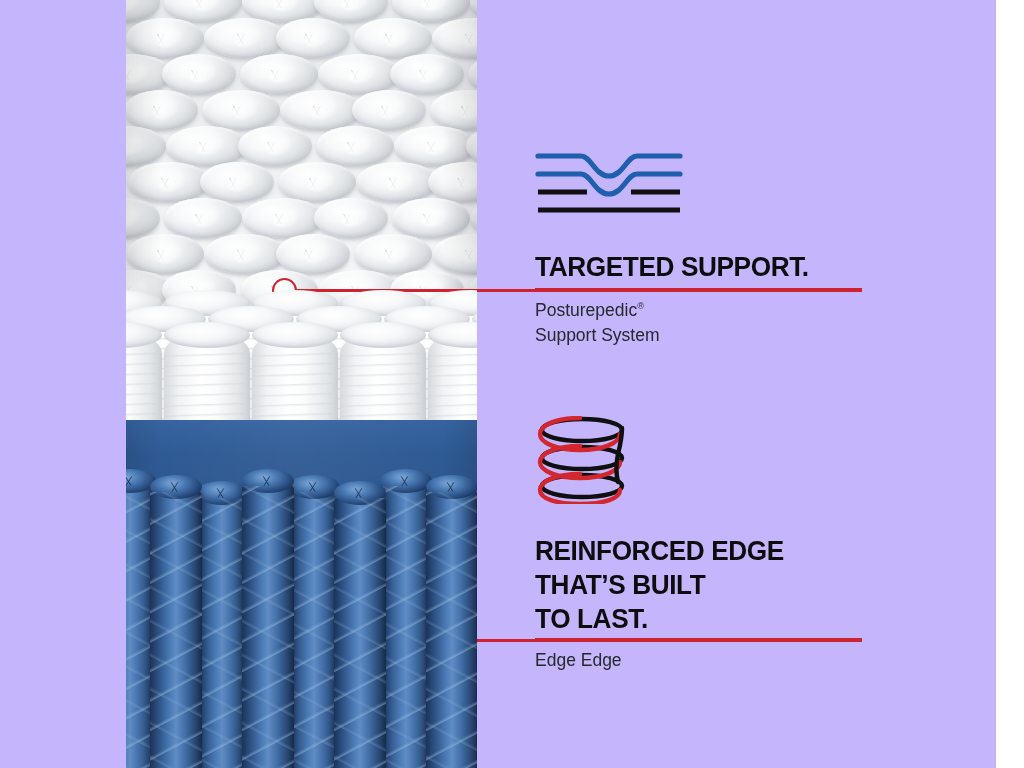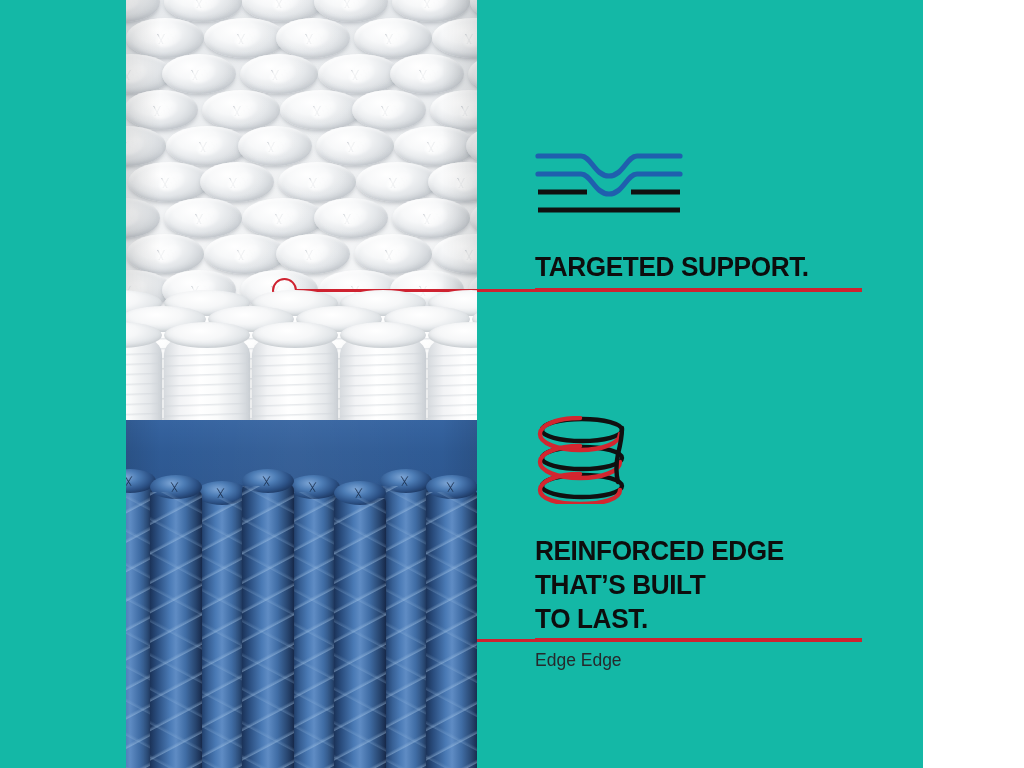--- a/index.html
+++ b/index.html
@@ -12,23 +12,23 @@
     height: 768px;
     overflow: hidden;
     font-family: "Liberation Sans", sans-serif;
     position: relative;
   }
 
   
   #canvas {
     position: absolute;
     left: 0; top: 0;
-    width: 923px;
+    width: 996px;
     height: 768px;
-    background: #14b8a6;
+    background: #c4b5fd;
   }
 
   
   #photo-panel {
     position: absolute;
     left: 126px;
     top: 0;
     width: 351px;
     height: 768px;
     overflow: hidden;
@@ -462,20 +462,21 @@
       <line x1="96" y1="46" x2="145" y2="46" stroke="#101010" stroke-width="5.2" stroke-linecap="butt"></line>
 
       <line x1="3" y1="64" x2="145" y2="64" stroke="#101010" stroke-width="5.2" stroke-linecap="butt"></line>
     </svg>
   </div>
 
   <h2 class="feature-title" style="top:250px;">TARGETED SUPPORT.</h2>
 
   <div class="feature-rule" style="top:288px; width:327px;"></div>
 
+  <p class="feature-sub" style="top:298px;"><span>Posturepedic</span><sup>®</sup><br><span>Support System</span></p>
 
   <div class="callout-circle" style="left:292px; top:628px;"></div>
   <div class="callout-line" style="left:316px; top:639.4px; width:546px;"></div>
 
   <div class="icon-wrap" style="left:534px; top:416px; width:110px; height:88px;">
     <svg width="110" height="88" viewBox="0 0 110 88" xmlns="http://www.w3.org/2000/svg">
       <g fill="none" stroke-width="4.4" stroke-linecap="round">
 
         <ellipse cx="48" cy="14" rx="40" ry="11" stroke="#101010"></ellipse>
         <ellipse cx="48" cy="42" rx="40" ry="11" stroke="#101010"></ellipse>

